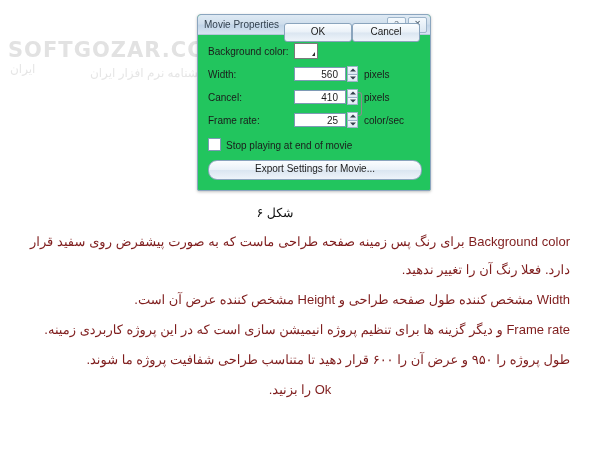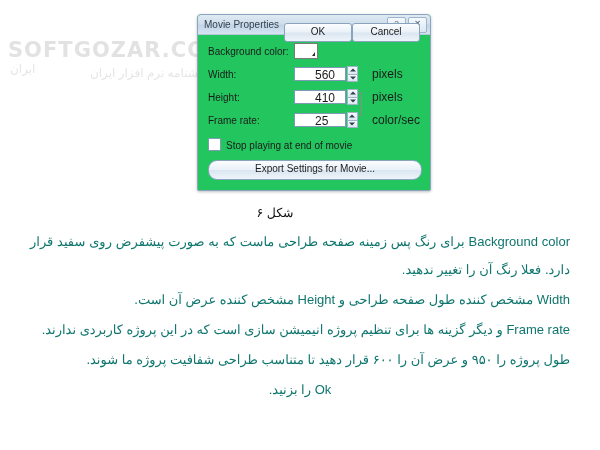--- a/index.html
+++ b/index.html
@@ -118,23 +118,23 @@
     height: 0;
     border-left: 3px solid transparent;
     border-right: 0 solid transparent;
     border-bottom: 4px solid #2b2b2b;
   }
   .numbox {
     width: 52px;
     height: 14px;
     border: 1px solid #7e9ab5;
     background: #ffffff;
-    text-align: left;
-    padding: 0 20px;
-    font-size: 12px;
+    text-align: right;
+    padding: 0 7px;
+    font-size: 10px;
     line-height: 14px;
     box-sizing: border-box;
   }
   .spinner {
     width: 11px;
     height: 16px;
     margin-left: 1px;
     display: flex;
     flex-direction: column;
   }
@@ -157,22 +157,22 @@
     border-left: 3px solid transparent;
     border-right: 3px solid transparent;
     border-bottom: 3px solid #33404c;
   }
   .spin-dn::after {
     border-left: 3px solid transparent;
     border-right: 3px solid transparent;
     border-top: 3px solid #33404c;
   }
   .unit {
-    margin-left: 14px;
-    font-size: 12px;
+    margin-left: 6px;
+    font-size: 10px;
   }
   .btn {
     width: 66px;
     height: 17px;
     border: 1px solid #8aa4bd;
     border-radius: 3px;
     background: linear-gradient(to bottom, #fbfdff 0%, #eaf1f8 48%, #dbe6f1 52%, #eef4fa 100%);
     font-size: 10px;
     text-align: center;
     line-height: 15px;
@@ -231,21 +231,21 @@
   }
   .body-text {
     position: absolute;
     top: 228px;
     left: 30px;
     width: 540px;
     direction: rtl;
     text-align: justify;
     font-size: 13px;
     line-height: 2.15;
-    color: #0f766e;
+    color: #7f1d1d;
   }
   .body-text p {
     margin: 0 0 2px 0;
   }
   .p-center {
     text-align: center;
   }
 </style>
 </head>
 <body>
@@ -280,21 +280,21 @@
       <span class="numbox">560</span>
       <span class="spinner">
         <span class="spin-up"></span>
         <span class="spin-dn"></span>
       </span>
       <span class="unit">pixels</span>
       <span class="chain"></span>
     </div>
 
     <div class="row">
-      <span class="lbl">Height:</span>
+      <span class="lbl">Cancel:</span>
       <span class="numbox">410</span>
       <span class="spinner">
         <span class="spin-up"></span>
         <span class="spin-dn"></span>
       </span>
       <span class="unit">pixels</span>
     </div>
 
     <div class="row">
       <span class="lbl">Frame rate:</span>
@@ -313,16 +313,16 @@
 
     <div class="wide-btn">Export Settings for Movie...</div>
   </div>
 </div>
 
 <div class="caption">شکل ۶</div>
 
 <div class="body-text">
   <p>Background color برای رنگ پس زمینه صفحه طراحی ماست که به صورت پیشفرض روی سفید قرار دارد. فعلا رنگ آن را تغییر ندهید.</p>
   <p>Width مشخص کننده طول صفحه طراحی و Height مشخص کننده عرض آن است.</p>
-  <p>Frame rate و دیگر گزینه ها برای تنظیم پروژه انیمیشن سازی است که در این پروژه کاربردی ندارند.</p>
+  <p>Frame rate و دیگر گزینه ها برای تنظیم پروژه انیمیشن سازی است که در این پروژه کاربردی زمینه.</p>
   <p>طول پروژه را ۹۵۰ و عرض آن را ۶۰۰ قرار دهید تا متناسب طراحی شفافیت پروژه ما شوند.</p>
   <p class="p-center">Ok را بزنید.</p>
 </div>
 
 </body></html>

